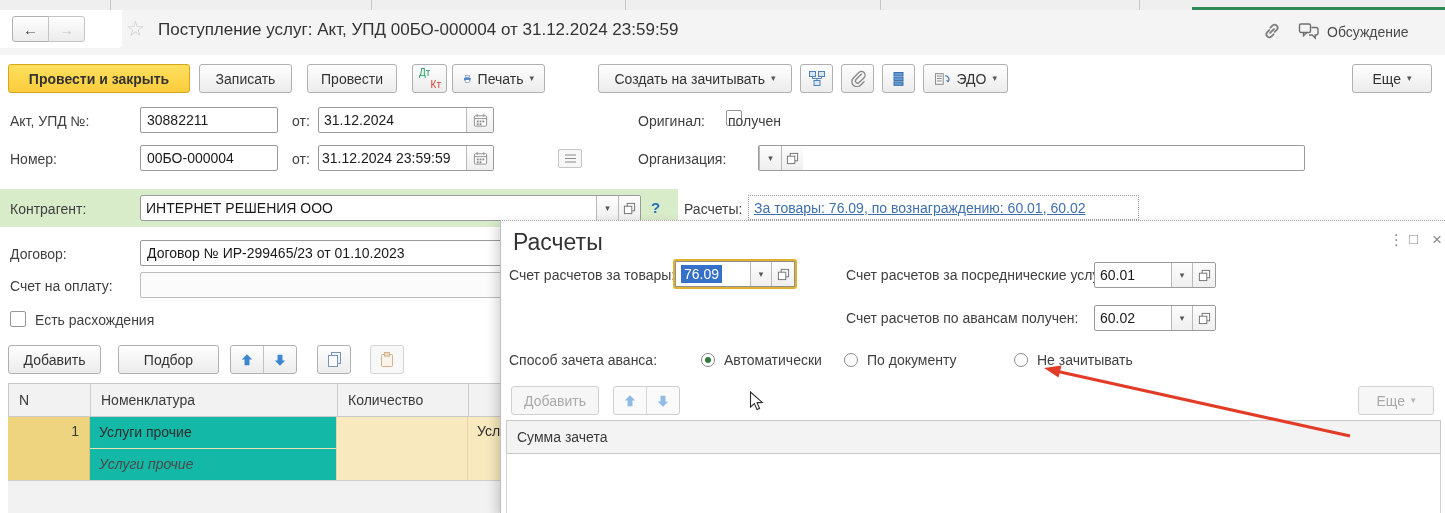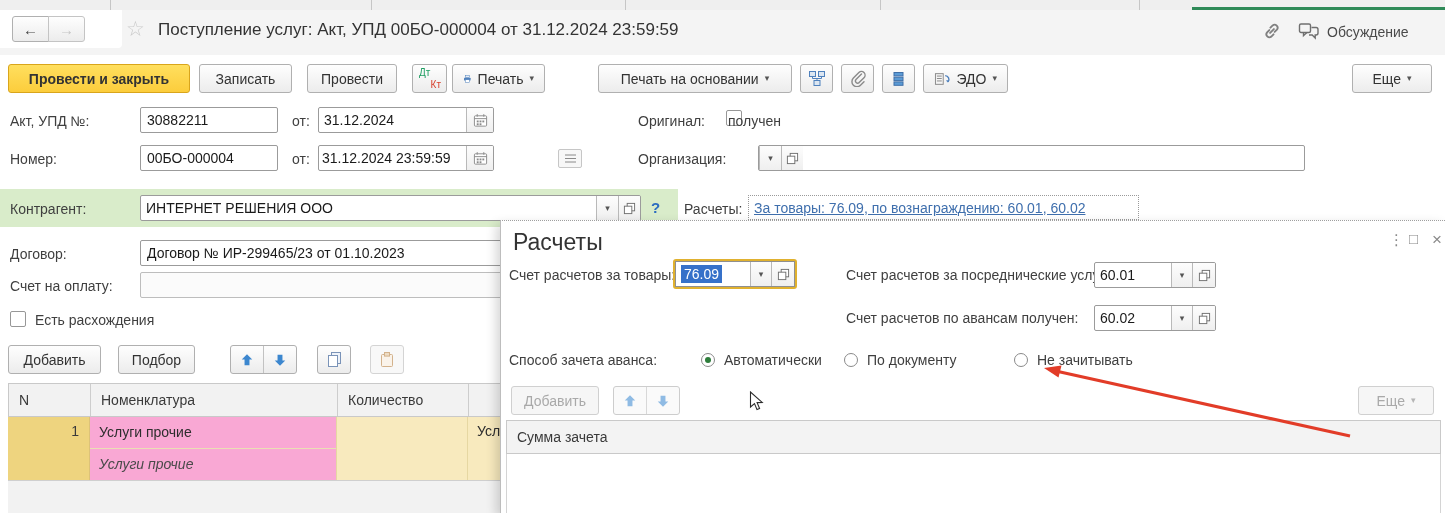--- a/index.html
+++ b/index.html
@@ -92,21 +92,21 @@
     <div class="btn" style="left:452px;top:9px;width:93px;">
       <svg width="17" height="16" viewBox="0 0 17 16">
           <rect x="4.5" y="1.5" width="8" height="4" fill="#e8eef6" stroke="#4f81bd"></rect>
           <rect x="2" y="5.5" width="13" height="5.5" rx="1" fill="#4f81bd"></rect>
           <rect x="4.5" y="9.5" width="8" height="5" fill="#fff" stroke="#4f81bd"></rect>
         </svg>
       <span>Печать</span>
       <span class="caret">▾</span>
     </div>
     <div class="btn" style="left:598px;top:9px;width:194px;">
-      <span>Печать на основании</span>
+      <span>Создать на зачитывать</span>
       <span class="caret">▾</span>
     </div>
     <div class="btn" style="left:800px;top:9px;width:33px;padding:0;">
       <svg width="18" height="17" viewBox="0 0 18 17">
           <g fill="#dce6f1" stroke="#4f81bd">
             <rect x="1.5" y="1.5" width="6" height="5"></rect>
             <rect x="10.5" y="1.5" width="6" height="5"></rect>
             <rect x="6" y="10.5" width="6" height="5"></rect>
           </g>
           <g fill="none" stroke="#4f81bd">
@@ -260,21 +260,21 @@
   <div class="input" style="left:140px;top:272px;width:366px;background:#fbfbfb;border-color:#bdbdbd;">
     <span></span>
   </div>
 
   <span class="chk" style="left:10px;top:311px;"></span>
   <span class="lbl" style="left:35px;top:312px;">Есть расхождения</span>
 
   <div class="btn" style="left:8px;top:345px;width:93px;">
     <span>Добавить</span>
   </div>
-  <div class="btn" style="left:118px;top:345px;width:77px;">
+  <div class="btn" style="left:118px;top:345px;width:101px;">
     <span>Подбор</span>
   </div>
   <div class="abs" style="left:230px;top:345px;width:67px;height:29px;border:1px solid #b0b0b0;border-radius:3px;box-sizing:border-box;background:linear-gradient(#fefefe,#ececec);display:flex;">
     <span style="flex:1;display:flex;align-items:center;justify-content:center;border-right:1px solid #c2c2c2;">
       <svg width="14" height="14" viewBox="0 0 16 16">
           <path d="M8 1.5 L14 7.5 H10.8 V14 H5.2 V7.5 H2 Z" fill="#3c87cf"></path>
         </svg>
     </span>
     <span style="flex:1;display:flex;align-items:center;justify-content:center;">
       <svg width="14" height="14" viewBox="0 0 16 16">
@@ -308,21 +308,21 @@
     </span>
     <span class="hdrcell" style="width:131px;">
       <span>Количество</span>
     </span>
     <span class="hdrcell" style="flex:1;border-right:none;"></span>
   </div>
   <div class="abs" style="left:8px;top:417px;width:497px;height:64px;display:flex;border-bottom:1px solid #cfcfcf;box-sizing:border-box;">
     <span style="width:82px;background:#eed47f;border-right:1px solid #dcc278;box-sizing:border-box;text-align:right;padding:6px 10px 0 0;color:#3a3a3a;">
       <span>1</span>
     </span>
-    <span style="width:247px;background:#f9a8d4;border-right:1px solid #e6d7a2;box-sizing:border-box;display:flex;flex-direction:column;">
+    <span style="width:247px;background:#14b8a6;border-right:1px solid #e6d7a2;box-sizing:border-box;display:flex;flex-direction:column;">
       <span style="height:32px;display:flex;align-items:center;padding-left:9px;border-bottom:1px solid #eadfb4;box-sizing:border-box;color:#2e2e2e;">
         <span>Услуги прочие</span>
       </span>
       <span style="height:32px;display:flex;align-items:center;padding-left:9px;font-style:italic;color:#4a4a4a;">
         <span>Услуги прочие</span>
       </span>
     </span>
     <span style="width:131px;background:#f8eabe;border-right:1px solid #e6d7a2;box-sizing:border-box;"></span>
     <span style="flex:1;background:#f8eabe;padding:6px 0 0 9px;color:#2e2e2e;overflow:hidden;box-sizing:border-box;">
       <span>Усл</span>

